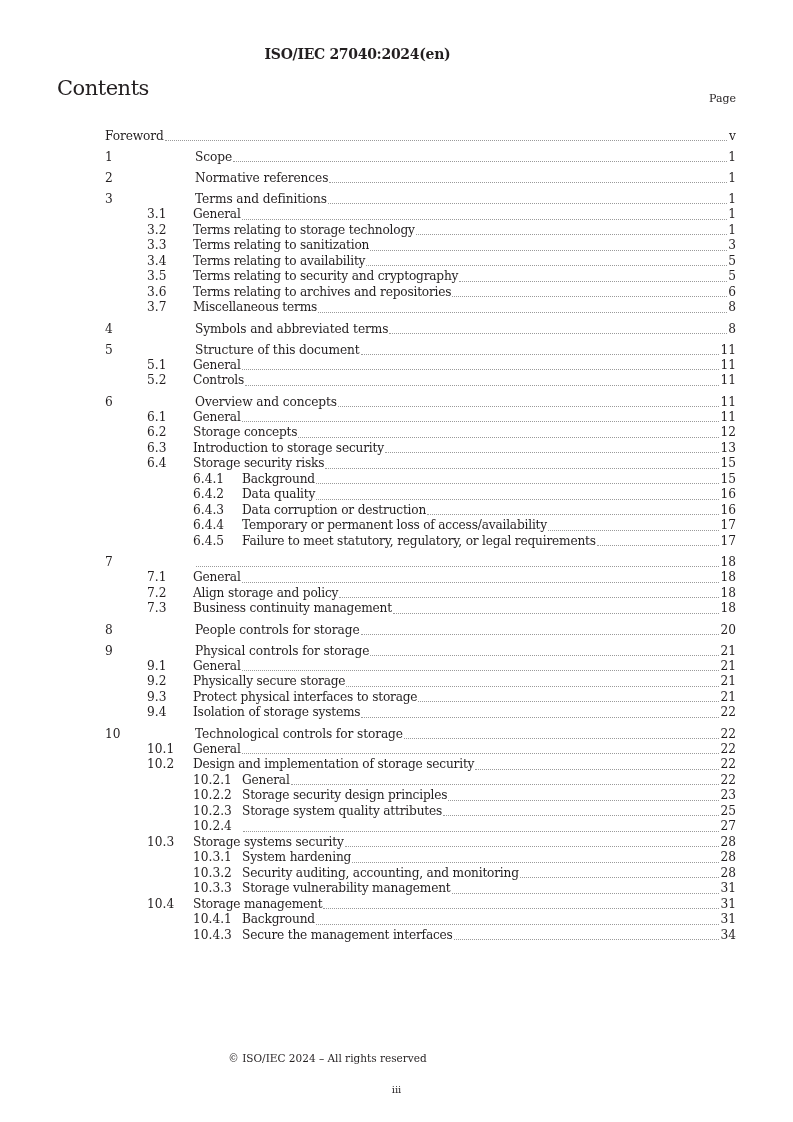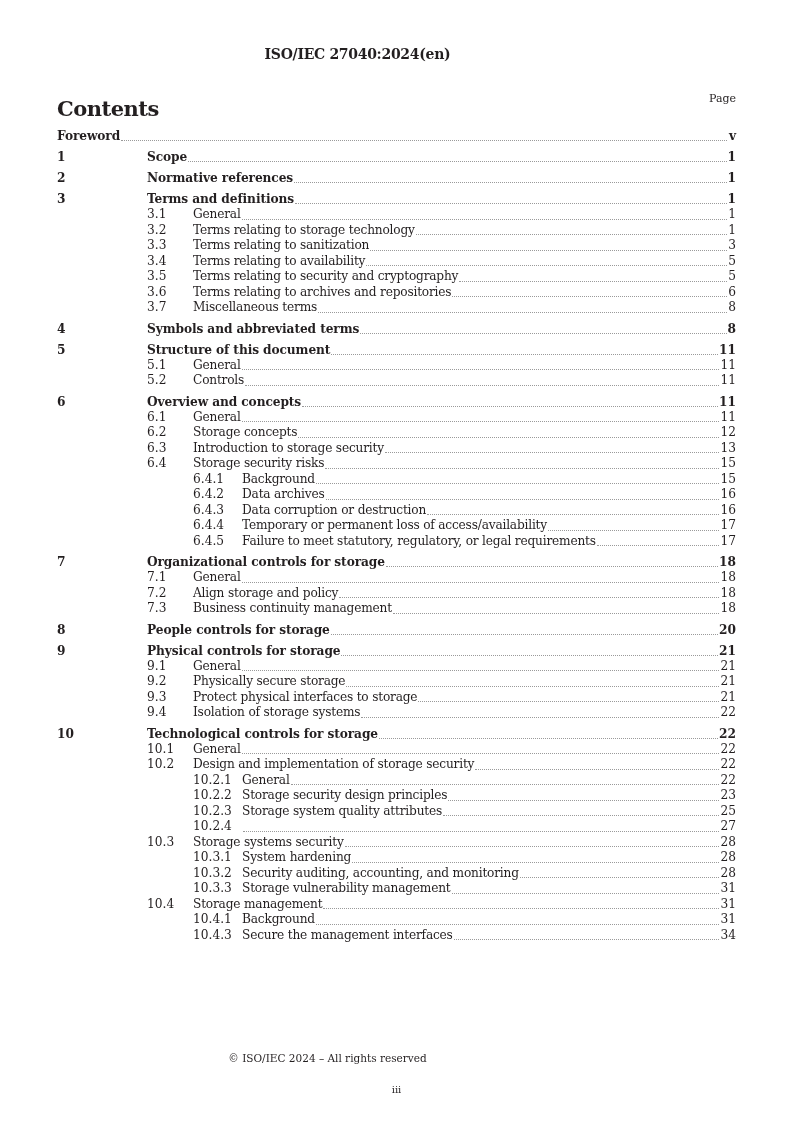--- a/index.html
+++ b/index.html
@@ -1,26 +1,26 @@
 <!DOCTYPE html>
 <html><head>
 <meta charset="utf-8">
 <style>
   html, body { margin: 0; padding: 0; background: #ffffff; }
   body { width: 793px; height: 1122px; position: relative; overflow: hidden;
          font-family: "DejaVu Serif", "Liberation Serif", serif; color: #231f20; }
   .hdr { position: absolute; top: 46px; left: 0; width: 715px; text-align: center;
          font-weight: bold; font-size: 14px; letter-spacing: -0.3px; }
-  .contents-title { position: absolute; top: 96px; left: 57px; font-weight: bold;
+  .contents-title { position: absolute; top: 76px; left: 57px; font-weight: normal;
          font-size: 21px; letter-spacing: -0.5px; }
   .page-label { position: absolute; top: 92px; right: 57px; font-size: 11px; }
   .toc { position: absolute; top: 128px; left: 57px; width: 679px; }
   .row { display: flex; align-items: baseline; font-size: 12.2px; line-height: 15.5px;
          white-space: nowrap; }
-  .row.l1 { font-weight: bold; margin-top: 5px; line-height: 16px; }
+  .row.l1 { font-weight: normal; margin-top: 5px; line-height: 16px; margin-left: 48px; }
   .row.l1.first { margin-top: 0; }
   .num { flex: 0 0 auto; }
   .l1 .num { width: 90px; }
   .l2 .num { width: 46px; margin-left: 90px; }
   .l3 .num { width: 49px; margin-left: 136px; }
   .title { flex: 0 0 auto; letter-spacing: -0.2px; }
   .l1 .title { letter-spacing: -0.1px; }
   .leader { flex: 1 1 auto; border-bottom: 1px dotted #9a9a9a; margin: 0 1px 3px 1px;
             height: 1px; align-self: flex-end; }
   .pg { flex: 0 0 auto; text-align: right; min-width: 8px; }
@@ -158,21 +158,21 @@
       <span class="pg">15</span>
     </div>
     <div class="row l3">
       <span class="num">6.4.1</span>
       <span class="title">Background</span>
       <span class="leader"></span>
       <span class="pg">15</span>
     </div>
     <div class="row l3">
       <span class="num">6.4.2</span>
-      <span class="title">Data archives</span>
+      <span class="title">Data quality</span>
       <span class="leader"></span>
       <span class="pg">16</span>
     </div>
     <div class="row l3">
       <span class="num">6.4.3</span>
       <span class="title">Data corruption or destruction</span>
       <span class="leader"></span>
       <span class="pg">16</span>
     </div>
     <div class="row l3">
@@ -182,21 +182,20 @@
       <span class="pg">17</span>
     </div>
     <div class="row l3">
       <span class="num">6.4.5</span>
       <span class="title">Failure to meet statutory, regulatory, or legal requirements</span>
       <span class="leader"></span>
       <span class="pg">17</span>
     </div>
     <div class="row l1">
       <span class="num">7</span>
-      <span class="title">Organizational controls for storage</span>
       <span class="leader"></span>
       <span class="pg">18</span>
     </div>
     <div class="row l2">
       <span class="num">7.1</span>
       <span class="title">General</span>
       <span class="leader"></span>
       <span class="pg">18</span>
     </div>
     <div class="row l2">

